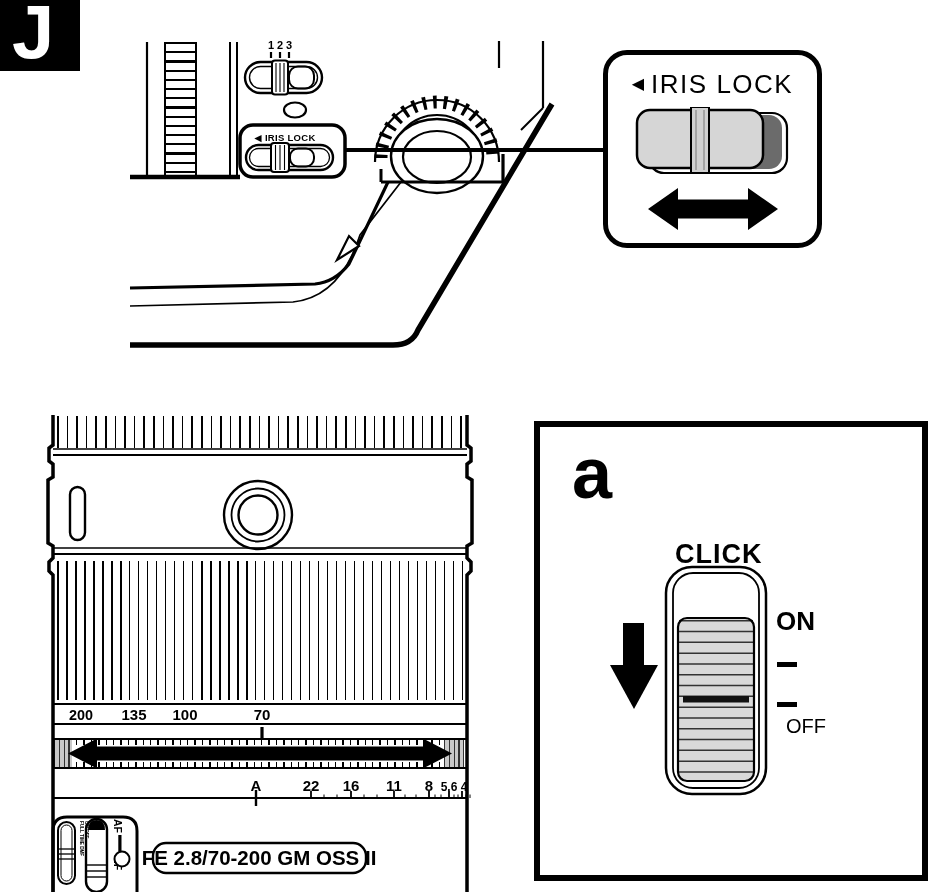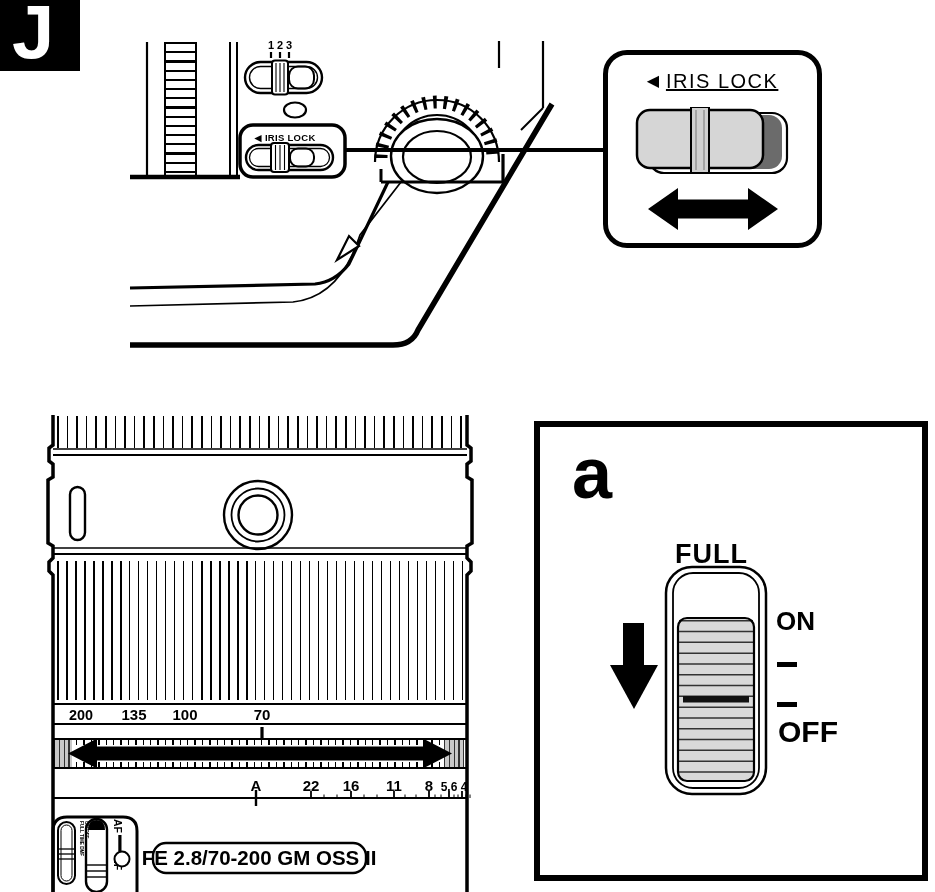--- a/index.html
+++ b/index.html
@@ -28,21 +28,21 @@
   
   #iris-callout {
     left:603px; top:50px; width:219px; height:198px;
     border:5px solid #000; border-radius:24px; background:#fff;
   }
   #iris-callout .lbl {
     display:flex; align-items:center; justify-content:center;
     margin-top:16px; gap:7px;
   }
   #iris-callout .tri { font-size:16px; line-height:1; }
-  #iris-callout .txt { font-size:20px; letter-spacing:1.5px; line-height:1;text-decoration:underline; }
+  #iris-callout .txt { font-size:26px; letter-spacing:1.5px; line-height:1; }
 
   
   .ribs { background:repeating-linear-gradient(90deg,#000 0 1.6px,transparent 1.6px 9.6px); }
   #ribs-focus { left:57px; top:416px; width:406px; height:32px; }
   #ribs-zoom  { left:57px; top:561px; width:406px; height:139px;
     background:repeating-linear-gradient(90deg,#000 0 1.5px,transparent 1.5px 9px); }
   .tickrow { background:repeating-linear-gradient(90deg,#000 0 1.3px,transparent 1.3px 7.4px); }
   #ticks-top { left:76px; top:740px; width:365px; height:5px; }
   #ticks-bot { left:76px; top:762px; width:365px; height:5px; }
   .graycap { background-color:#c9c9c9;
@@ -51,21 +51,21 @@
   #cap-right { left:444px; top:740px; width:20px; height:28px; }
 
   
   #a-box {
     left:534px; top:421px; width:394px; height:460px;
     border:6px solid #000; background:#fff;
   }
   #a-box .a-lbl { position:absolute; left:32px; top:10px; font-size:72px; font-weight:bold; line-height:1; }
   #a-box .click-lbl { position:absolute; left:135px; top:112px; font-size:27px; font-weight:600; letter-spacing:1px; }
   #a-box .on-lbl  { position:absolute; left:236px; top:179px; font-size:26px; font-weight:600; }
-  #a-box .off-lbl { position:absolute; left:238px; top:288px; font-size:30px; font-weight:700; }
+  #a-box .off-lbl { position:absolute; left:246px; top:288px; font-size:20px; font-weight:400; }
   #a-box .dash { position:absolute; width:20px; height:5px; background:#000; }
   #a-box .dash1 { left:237px; top:235px; }
   #a-box .dash2 { left:237px; top:275px; }
 
   svg text { fill:#000; stroke:none; font-family:"Liberation Sans","DejaVu Sans",sans-serif; }
 </style>
 </head>
 <body>
 
 <div id="page">
@@ -257,21 +257,21 @@
         <text x="0" y="0" font-size="10.5" font-weight="bold">AF</text>
         <rect x="16" y="-7.5" width="16" height="3.2" fill="#000"></rect>
         <text x="36" y="0" font-size="10.5" font-weight="bold">MF</text>
       </g>
       <circle cx="77" cy="444" r="7.5" stroke="#000" stroke-width="2" fill="#fff"></circle>
     </g>
   </svg>
 
   <div id="a-box" class="abs">
     <span class="a-lbl">a</span>
-    <span class="click-lbl">FULL</span>
+    <span class="click-lbl">CLICK</span>
 
     <svg class="abs" style="left:120px; top:134px;" width="112" height="246" viewBox="0 0 112 246">
       <rect x="6" y="6" width="100" height="227" rx="26" stroke="#000" stroke-width="2.5" fill="#fff"></rect>
       <rect x="13" y="12" width="86" height="215" rx="20" stroke="#000" stroke-width="1.8" fill="none"></rect>
       <rect x="18" y="57" width="76" height="163" rx="9" fill="#d9d9d9" stroke="none"></rect>
       <path d="M56 59 V219" stroke="#333" stroke-width="74" stroke-dasharray="1.5 9.3" fill="none"></path>
       <rect x="18" y="57" width="76" height="163" rx="9" fill="none" stroke="#000" stroke-width="2.2"></rect>
       <rect x="23" y="135" width="66" height="6.5" fill="#111"></rect>
     </svg>
 

